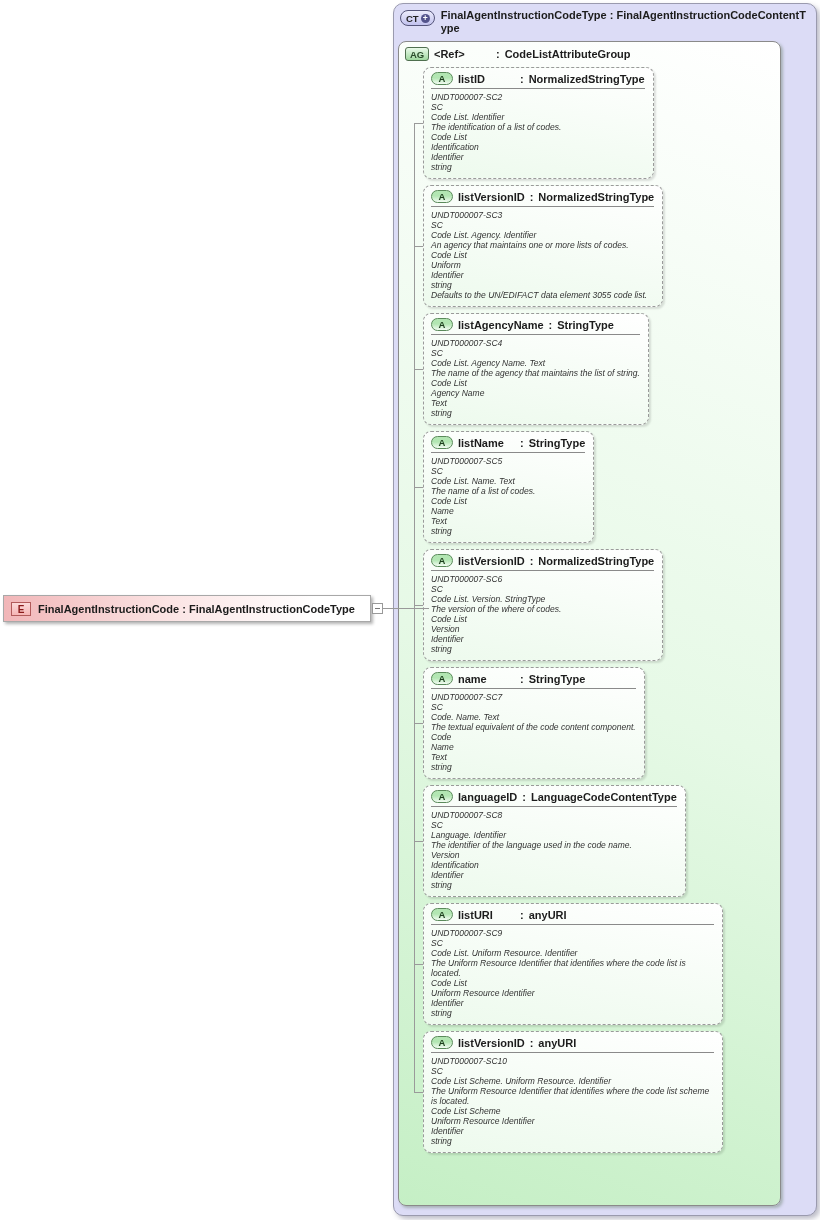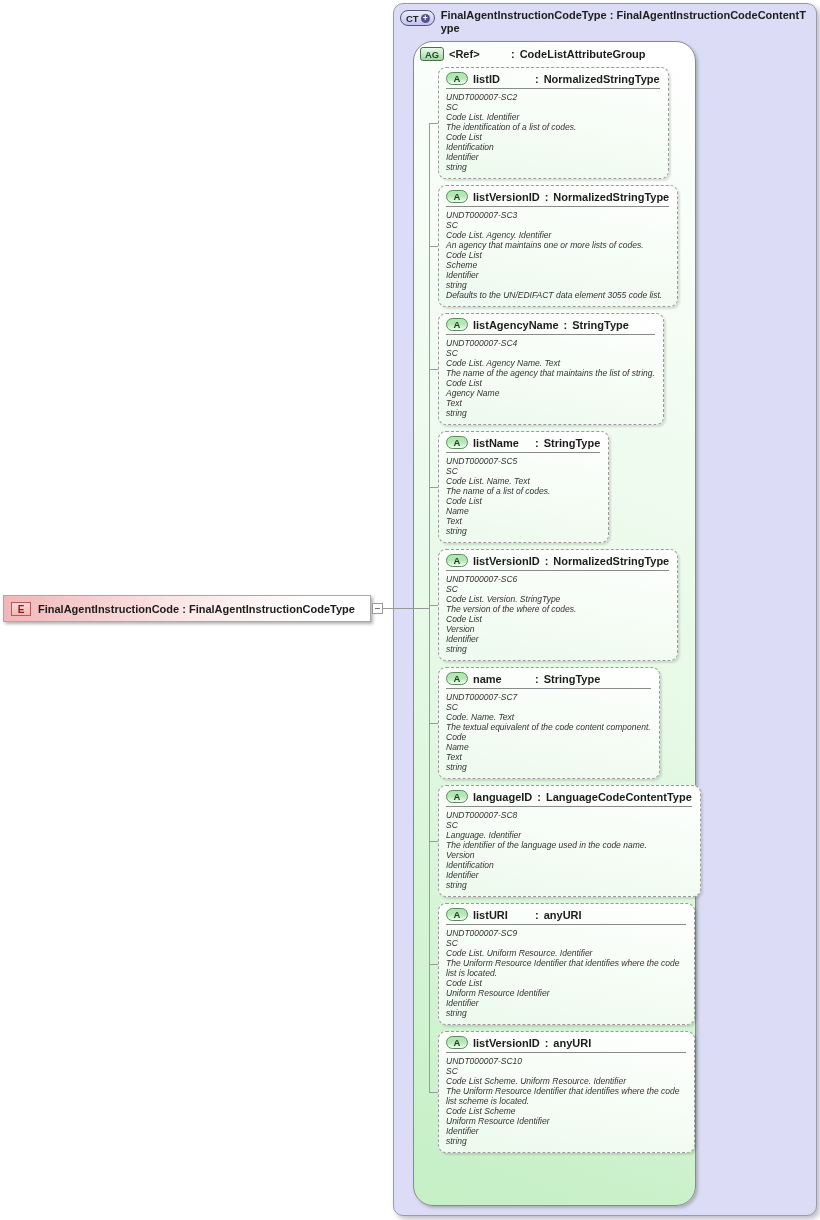--- a/index.html
+++ b/index.html
@@ -30,22 +30,22 @@
     background:#54548c; color:#fff; font-size:8.5px; line-height:9px;
     text-align:center; font-weight:bold;
   }
   .ct-title {
     flex:1; text-align:left; font-size:11px; font-weight:bold;
     color:#1c1c1c; line-height:13px; word-break:break-all;
   }
 
   
   .ag-box {
-    position:absolute; left:19px; top:37px; width:283px; bottom:9px;
-    border:1px solid #8a8a8a; border-radius:20px;
+    position:absolute; left:4px; top:37px; width:383px; bottom:9px;
+    border:1px solid #8a8a8a; border-radius:8px;
     background:linear-gradient(200deg,#ffffff 0%,#e6f9e6 55%,var(--green-fill,#c5efc5) 100%);
     box-shadow:2px 2px 3px rgba(90,115,90,.4);
   }
   .ag-header {
     display:flex; align-items:center; gap:5px; padding:5px 0 0 6px;
     font-size:11px; font-weight:bold; color:#1c1c1c; white-space:nowrap;
   }
   .ag-badge {
     flex:0 0 auto; width:24px; height:14px;
     border:1px solid #4f6f4f; border-radius:3px;
@@ -159,21 +159,21 @@
       <span class="attr-colon">:</span>
       <span class="attr-type">NormalizedStringType</span>
     </div>
     <div class="attr-sep"></div>
     <div class="attr-docs">
               <div class="doc-line">UNDT000007-SC3</div>
               <div class="doc-line">SC</div>
               <div class="doc-line">Code List. Agency. Identifier</div>
               <div class="doc-line">An agency that maintains one or more lists of codes.</div>
               <div class="doc-line">Code List</div>
-              <div class="doc-line">Scheme</div>
+              <div class="doc-line">Uniform</div>
               <div class="doc-line">Identifier</div>
               <div class="doc-line">string</div>
               <div class="doc-line">Defaults to the UN/EDIFACT data element 3055 code list.</div>
             </div>
   </div>
 
   <div class="attr-box">
     <div class="attr-header">
       <span class="a-badge">A</span>
       <span class="attr-name">listAgencyName</span>

